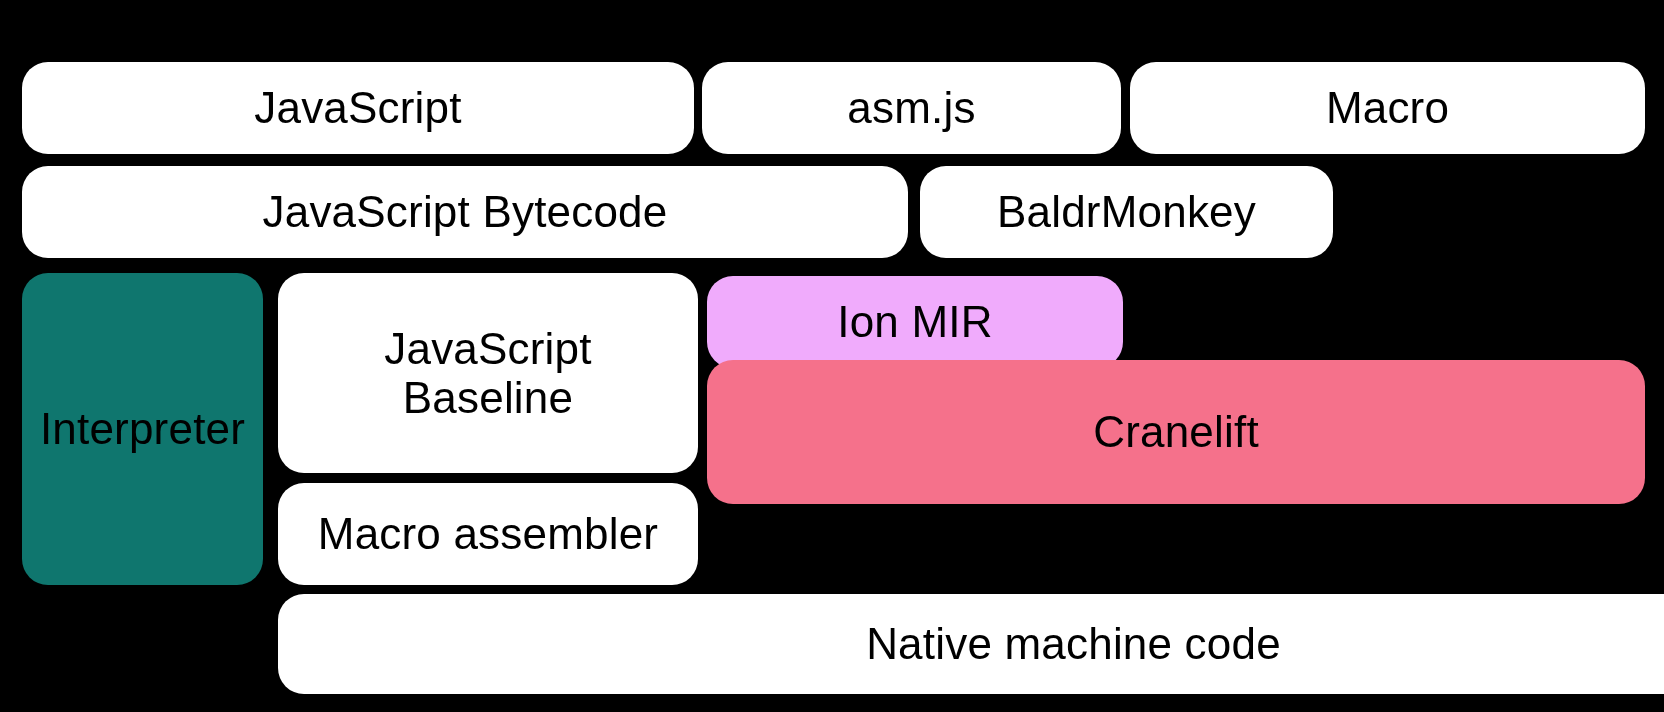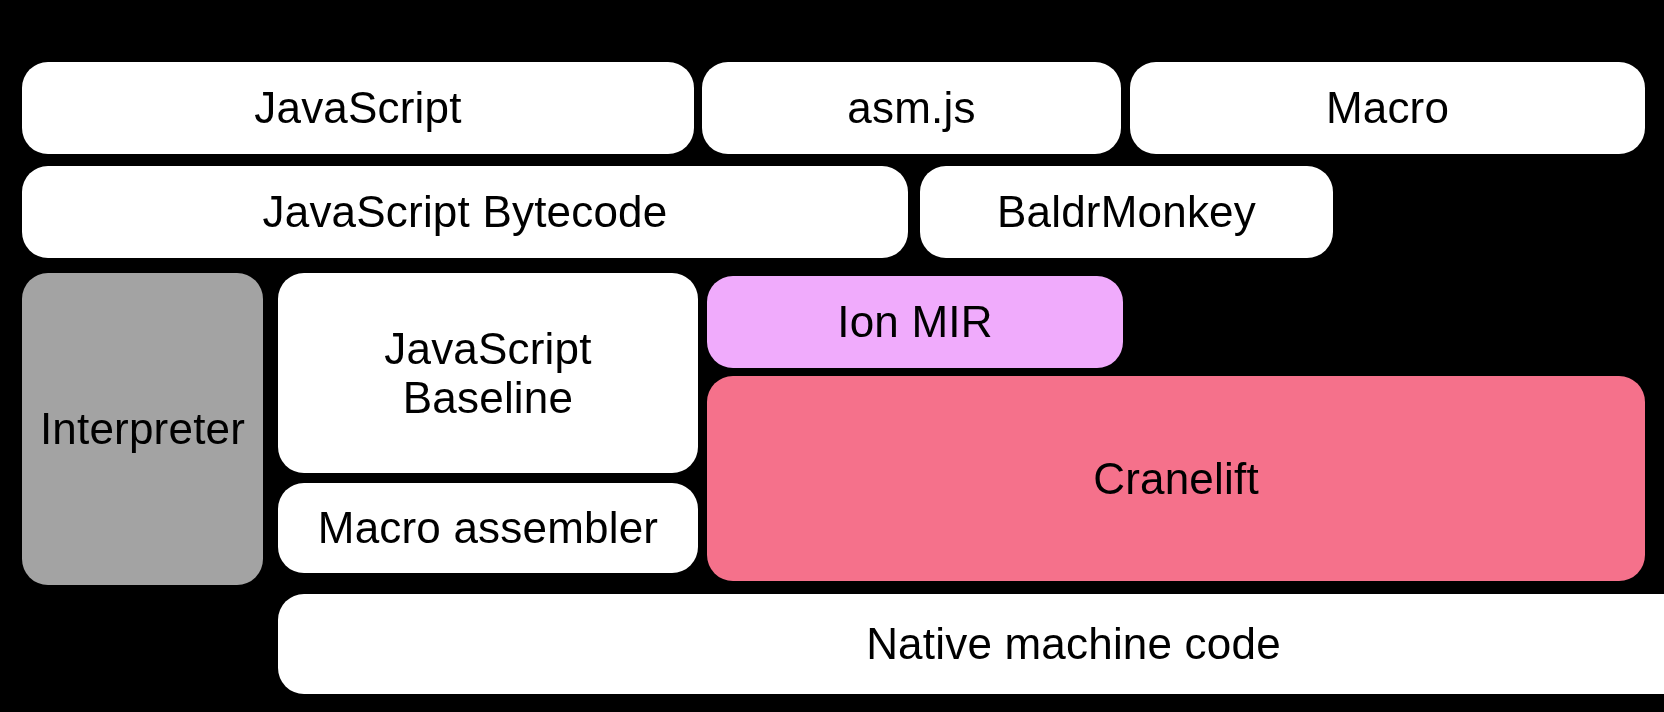--- a/index.html
+++ b/index.html
@@ -29,39 +29,39 @@
     align-items: center;
     justify-content: center;
     text-align: center;
     line-height: 1.12;
     font-size: 44px;
     font-weight: 400;
     letter-spacing: 0.2px;
     white-space: pre-line;
     user-select: none;
   }
-  .node.gray     { background: #a3a3a3; }
+  .node.gray     { background: #0f766e; }
   .node.green    { background: #f0abfc; }
   .node.pink     { background: #f5718b; }
 
   
   .n-javascript        { left: 22px;   top: 14px;  width: 672px; height: 92px; }
   .n-asmjs             { left: 702px;  top: 14px;  width: 419px; height: 92px; }
   .n-wasm              { left: 1130px; top: 14px;  width: 515px; height: 92px; }
 
   
   .n-js-bytecode       { left: 22px;   top: 118px; width: 886px; height: 92px; }
   .n-baldrmonkey       { left: 920px;  top: 118px; width: 413px; height: 92px; }
 
   
   .n-interpreter       { left: 22px;   top: 225px; width: 241px; height: 312px; }
   .n-js-baseline       { left: 278px;  top: 225px; width: 420px; height: 200px; }
-  .n-macro-assembler   { left: 278px;  top: 435px; width: 420px; height: 90px; }
+  .n-macro-assembler   { left: 278px;  top: 435px; width: 420px; height: 102px; }
   .n-ion-mir           { left: 707px;  top: 228px; width: 416px; height: 92px;  }
-  .n-cranelift         { left: 707px;  top: 328px; width: 938px; height: 205px; }
+  .n-cranelift         { left: 707px;  top: 312px; width: 938px; height: 144px; }
 
   
   .n-native-code       { left: 278px;  top: 546px; width: 1591px; height: 100px; }
 </style>
 </head>
 <body>
 
 <div id="diagram">
 
   <div class="node n-javascript">JavaScript</div>

